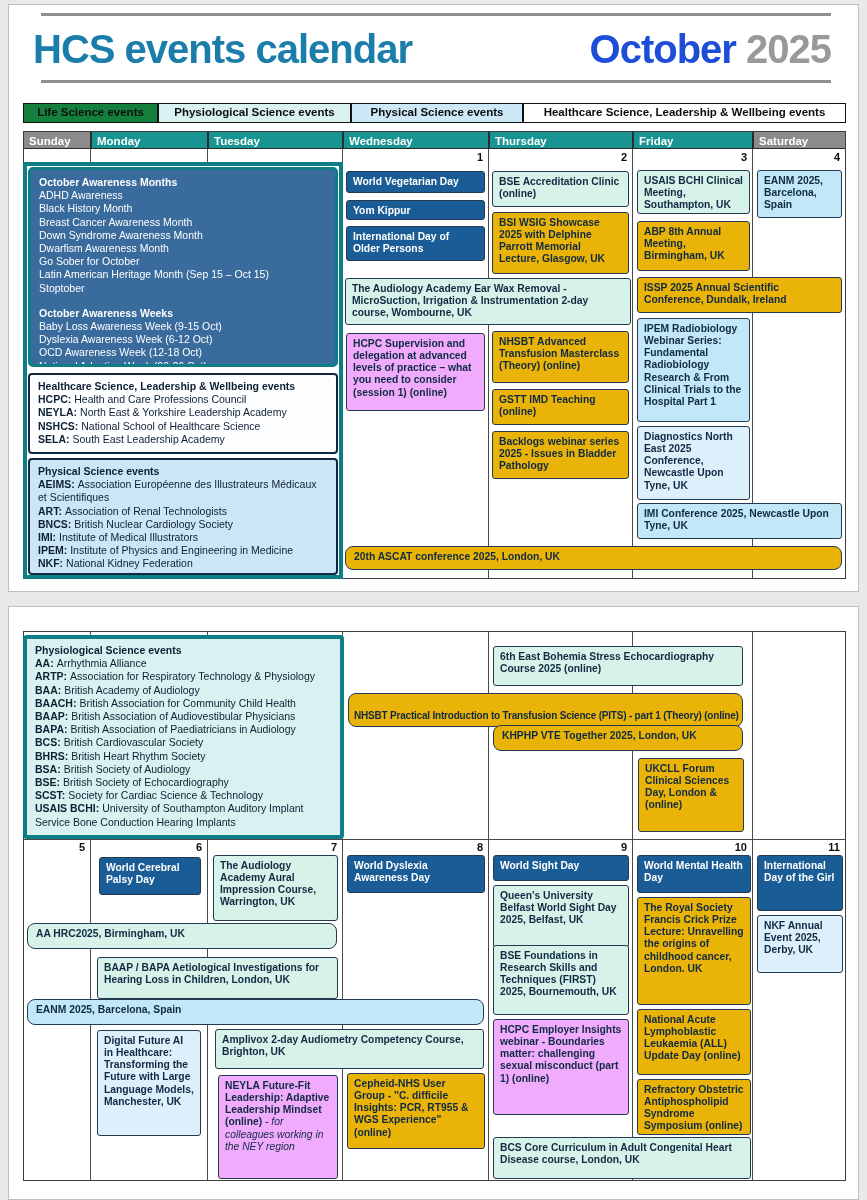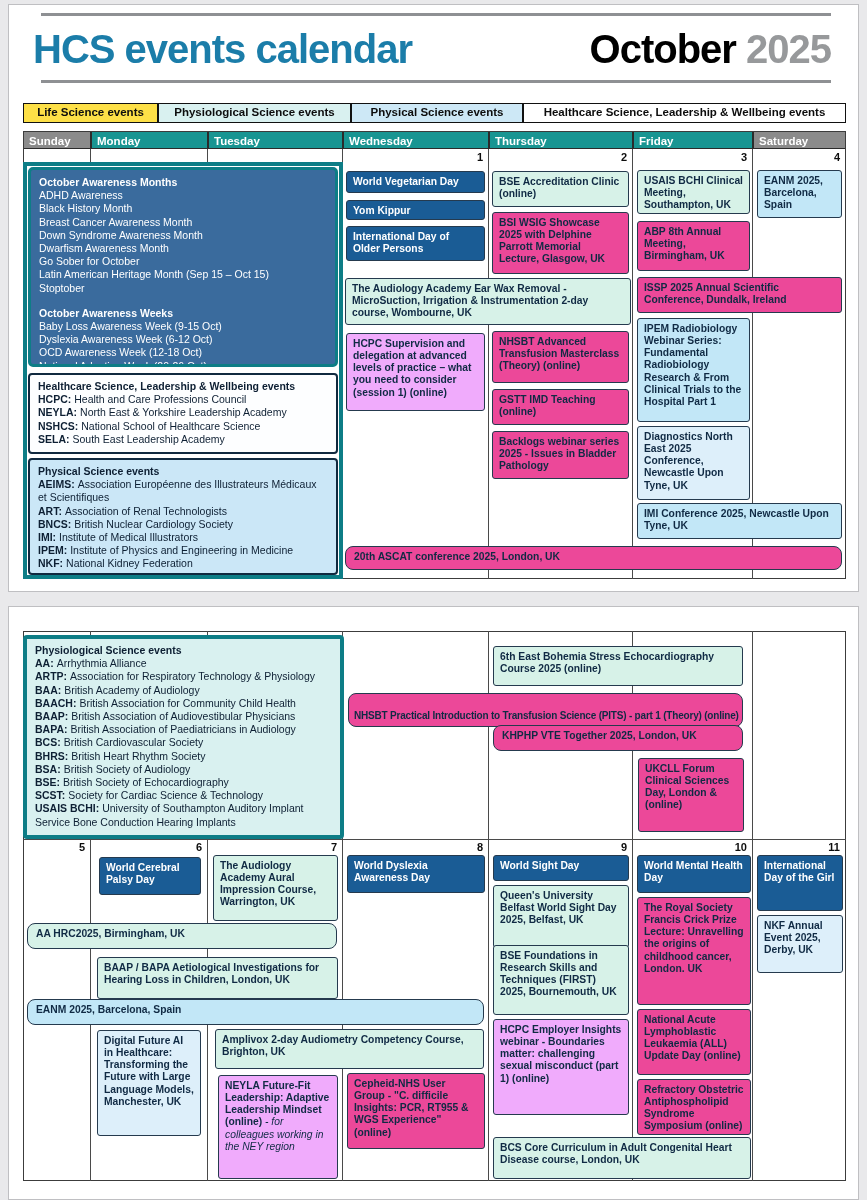--- a/index.html
+++ b/index.html
@@ -2,52 +2,52 @@
 <html><head>
 <meta charset="utf-8">
 <style>
   html,body{margin:0;padding:0;}
   body{font-family:"Liberation Sans", sans-serif; background:#e9e9eb;}
   .stage{position:relative;width:867px;height:1200px;background:#e9e9eb;overflow:hidden;}
   .page{position:absolute;left:8px;width:851px;background:#ffffff;border:1px solid #bfbfc2;box-sizing:border-box;}
   .rule{position:absolute;height:3px;background:#8e9093;}
   .title-left{position:absolute;font-size:40px;font-weight:bold;letter-spacing:-1px;color:#1b7da9;}
   .title-right{position:absolute;font-size:40px;font-weight:bold;letter-spacing:-1px;text-align:right;}
-  .title-right .month{color:#000000;}
+  .title-right .month{color:#1d4ed8;}
   .title-right .year{color:#97999b;}
   .legend-cell{position:absolute;height:20px;border:1.5px solid #111;font-size:11.5px;font-weight:bold;color:#0d0d0d;text-align:center;line-height:17px;box-sizing:border-box;}
   .dayhdr{position:absolute;height:18px;font-size:11.5px;font-weight:bold;color:#fff;padding-left:5px;line-height:18px;border:1px solid #2b2b2b;box-sizing:border-box;}
   .d-teal{background:#189592;}
   .d-gray{background:#8b8b8b;}
   .datecell{position:absolute;height:13px;font-size:11px;font-weight:bold;color:#0d0d0d;text-align:right;padding-right:4px;box-sizing:border-box;}
   .gridframe{position:absolute;border:1.5px solid #3c3c3c;box-sizing:border-box;}
   .vline{position:absolute;width:1px;background:#4a4a4a;}
   .hline{position:absolute;height:1px;background:#4a4a4a;}
   .ev{position:absolute;box-sizing:border-box;border:1.5px solid #253a4e;border-radius:3px;
       padding:4px 6px;font-size:10.3px;font-weight:bold;line-height:1.18;color:#102a44;overflow:hidden;}
   .bar{white-space:nowrap;border-radius:8px;padding:4px 8px;}
   .tight{font-size:10px;letter-spacing:-0.2px;padding:16px 5px;}
   .c-dark{background:#1a5c95;color:#ffffff;}
   .c-mint{background:#d7f2e8;}
-  .c-lav{background:#ec4899;}
+  .c-lav{background:#eab308;}
   .c-blue{background:#c2e7f7;}
   .c-pale{background:#ddeffa;}
   .c-white{background:#f0abfc;}
   .teal-frame{position:absolute;border:4px solid #0d7d86;background:#ffffff;box-sizing:border-box;}
   .awareness{position:absolute;background:#3a6b9d;border:3px solid #0d7d86;border-radius:5px;
       color:#fff;font-size:10.5px;line-height:13.2px;padding:6px 8px;box-sizing:border-box;overflow:hidden;}
   .awareness .ktitle{font-weight:bold;}
   .keybox{position:absolute;border:2px solid #10293f;border-radius:4px;font-size:10.5px;line-height:13.2px;
       color:#0d1f33;padding:5px 8px;box-sizing:border-box;overflow:hidden;}
   .keybox .ktitle{font-weight:bold;}
   .kline b{margin-right:3px;}
   .k-white{background:#fdfeff;}
   .k-blue{background:#cbe7f7;}
   .k-cyan{background:#d9f1f0;border-color:#0d7d86;border-width:4px;}
-  .l-life{background:#fde047;}
+  .l-life{background:#15803d;}
   .l-phys{background:#d9f1f0;}
   .l-physical{background:#cde8f6;}
   .l-hcsw{background:#ffffff;}
   .note{font-weight:normal;font-style:italic;}
 </style>
 </head>
 <body>
 
 <div class="stage">
 

